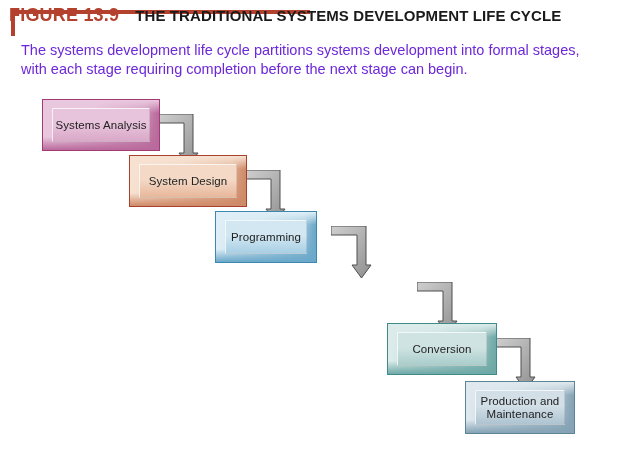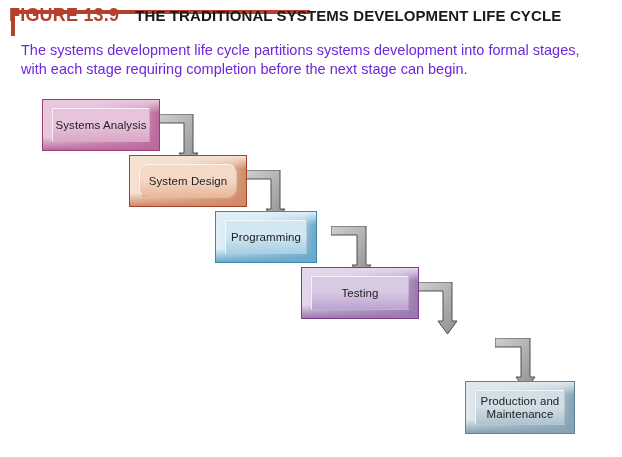--- a/index.html
+++ b/index.html
@@ -207,34 +207,34 @@
         </svg>
       </div>
       <div class="node" style="left: 38px; top: 99px; width: 118px; height: 52px; border-color: rgb(163, 58, 120); background: linear-gradient(135deg, rgb(233, 200, 222) 0%, rgb(232, 196, 220) 35%, rgb(185, 106, 156) 100%);">
         <div class="node-frame-bevel" style="background: linear-gradient(rgb(233, 200, 222) 0%, rgba(255, 255, 255, 0) 26%), linear-gradient(to top, rgb(185, 106, 156) 0%, rgba(255, 255, 255, 0) 26%), linear-gradient(to right, rgb(233, 200, 222) 0%, rgba(255, 255, 255, 0) 12%), linear-gradient(to left, rgb(185, 106, 156) 0%, rgba(255, 255, 255, 0) 12%);"></div>
         <div class="node-panel" style="background: linear-gradient(rgb(232, 196, 220) 0%, rgb(232, 196, 220) 45%, rgb(217, 168, 200) 100%);">
           <span class="node-label">Systems Analysis</span>
         </div>
       </div>
       <div class="node" style="left: 125px; top: 155px; width: 118px; height: 52px; border-color: rgb(168, 65, 44); background: linear-gradient(135deg, rgb(247, 226, 210) 0%, rgb(244, 217, 198) 35%, rgb(207, 138, 104) 100%);">
         <div class="node-frame-bevel" style="background: linear-gradient(rgb(247, 226, 210) 0%, rgba(255, 255, 255, 0) 26%), linear-gradient(to top, rgb(207, 138, 104) 0%, rgba(255, 255, 255, 0) 26%), linear-gradient(to right, rgb(247, 226, 210) 0%, rgba(255, 255, 255, 0) 12%), linear-gradient(to left, rgb(207, 138, 104) 0%, rgba(255, 255, 255, 0) 12%);"></div>
-        <div class="node-panel" style="background: linear-gradient(rgb(244, 217, 198) 0%, rgb(244, 217, 198) 45%, rgb(232, 183, 155) 100%); border-radius: 9px;">
+        <div class="node-panel" style="background: linear-gradient(rgb(244, 217, 198) 0%, rgb(244, 217, 198) 45%, rgb(232, 183, 155) 100%);">
           <span class="node-label">System Design</span>
         </div>
       </div>
       <div class="node" style="left: 211px; top: 211px; width: 102px; height: 52px; border-color: rgb(61, 136, 176); background: linear-gradient(135deg, rgb(224, 239, 247) 0%, rgb(210, 231, 242) 35%, rgb(107, 168, 201) 100%);">
         <div class="node-frame-bevel" style="background: linear-gradient(rgb(224, 239, 247) 0%, rgba(255, 255, 255, 0) 26%), linear-gradient(to top, rgb(107, 168, 201) 0%, rgba(255, 255, 255, 0) 26%), linear-gradient(to right, rgb(224, 239, 247) 0%, rgba(255, 255, 255, 0) 12%), linear-gradient(to left, rgb(107, 168, 201) 0%, rgba(255, 255, 255, 0) 12%);"></div>
         <div class="node-panel" style="background: linear-gradient(rgb(210, 231, 242) 0%, rgb(210, 231, 242) 45%, rgb(168, 207, 228) 100%);">
           <span class="node-label">Programming</span>
         </div>
       </div>
-      <div class="node" style="left: 297px; top: 267px; width: 118px; height: 52px; border-color: rgb(123, 61, 140); background: linear-gradient(135deg, rgb(228, 216, 236) 0%, rgb(217, 202, 228) 35%, rgb(154, 122, 174) 100%);">
-        <div class="node-frame-bevel" style="background: linear-gradient(rgb(228, 216, 236) 0%, rgba(255, 255, 255, 0) 26%), linear-gradient(to top, rgb(154, 122, 174) 0%, rgba(255, 255, 255, 0) 26%), linear-gradient(to right, rgb(228, 216, 236) 0%, rgba(255, 255, 255, 0) 12%), linear-gradient(to left, rgb(154, 122, 174) 0%, rgba(255, 255, 255, 0) 12%);"></div>
-        <div class="node-panel" style="background: linear-gradient(rgb(217, 202, 228) 0%, rgb(217, 202, 228) 45%, rgb(189, 164, 207) 100%);">
-          <span class="node-label">Testing</span>
+      <div class="node" style="left: 383px; top: 323px; width: 110px; height: 52px; border-color: rgb(63, 138, 138); background: linear-gradient(135deg, rgb(220, 236, 235) 0%, rgb(207, 228, 226) 35%, rgb(111, 169, 167) 100%);">
+        <div class="node-frame-bevel" style="background: linear-gradient(rgb(220, 236, 235) 0%, rgba(255, 255, 255, 0) 26%), linear-gradient(to top, rgb(111, 169, 167) 0%, rgba(255, 255, 255, 0) 26%), linear-gradient(to right, rgb(220, 236, 235) 0%, rgba(255, 255, 255, 0) 12%), linear-gradient(to left, rgb(111, 169, 167) 0%, rgba(255, 255, 255, 0) 12%);"></div>
+        <div class="node-panel" style="background: linear-gradient(rgb(207, 228, 226) 0%, rgb(207, 228, 226) 45%, rgb(169, 205, 203) 100%);">
+          <span class="node-label">Conversion</span>
         </div>
       </div>
       <div class="node" style="left: 461px; top: 381px; width: 110px; height: 53px; border-color: rgb(93, 131, 152); background: linear-gradient(135deg, rgb(224, 233, 239) 0%, rgb(210, 223, 231) 35%, rgb(133, 163, 181) 100%);">
         <div class="node-frame-bevel" style="background: linear-gradient(rgb(224, 233, 239) 0%, rgba(255, 255, 255, 0) 26%), linear-gradient(to top, rgb(133, 163, 181) 0%, rgba(255, 255, 255, 0) 26%), linear-gradient(to right, rgb(224, 233, 239) 0%, rgba(255, 255, 255, 0) 12%), linear-gradient(to left, rgb(133, 163, 181) 0%, rgba(255, 255, 255, 0) 12%);"></div>
         <div class="node-panel" style="background: linear-gradient(rgb(210, 223, 231) 0%, rgb(210, 223, 231) 45%, rgb(174, 196, 209) 100%);">
           <span class="node-label">Production and
 Maintenance</span>
         </div>
       </div>
     </div>

